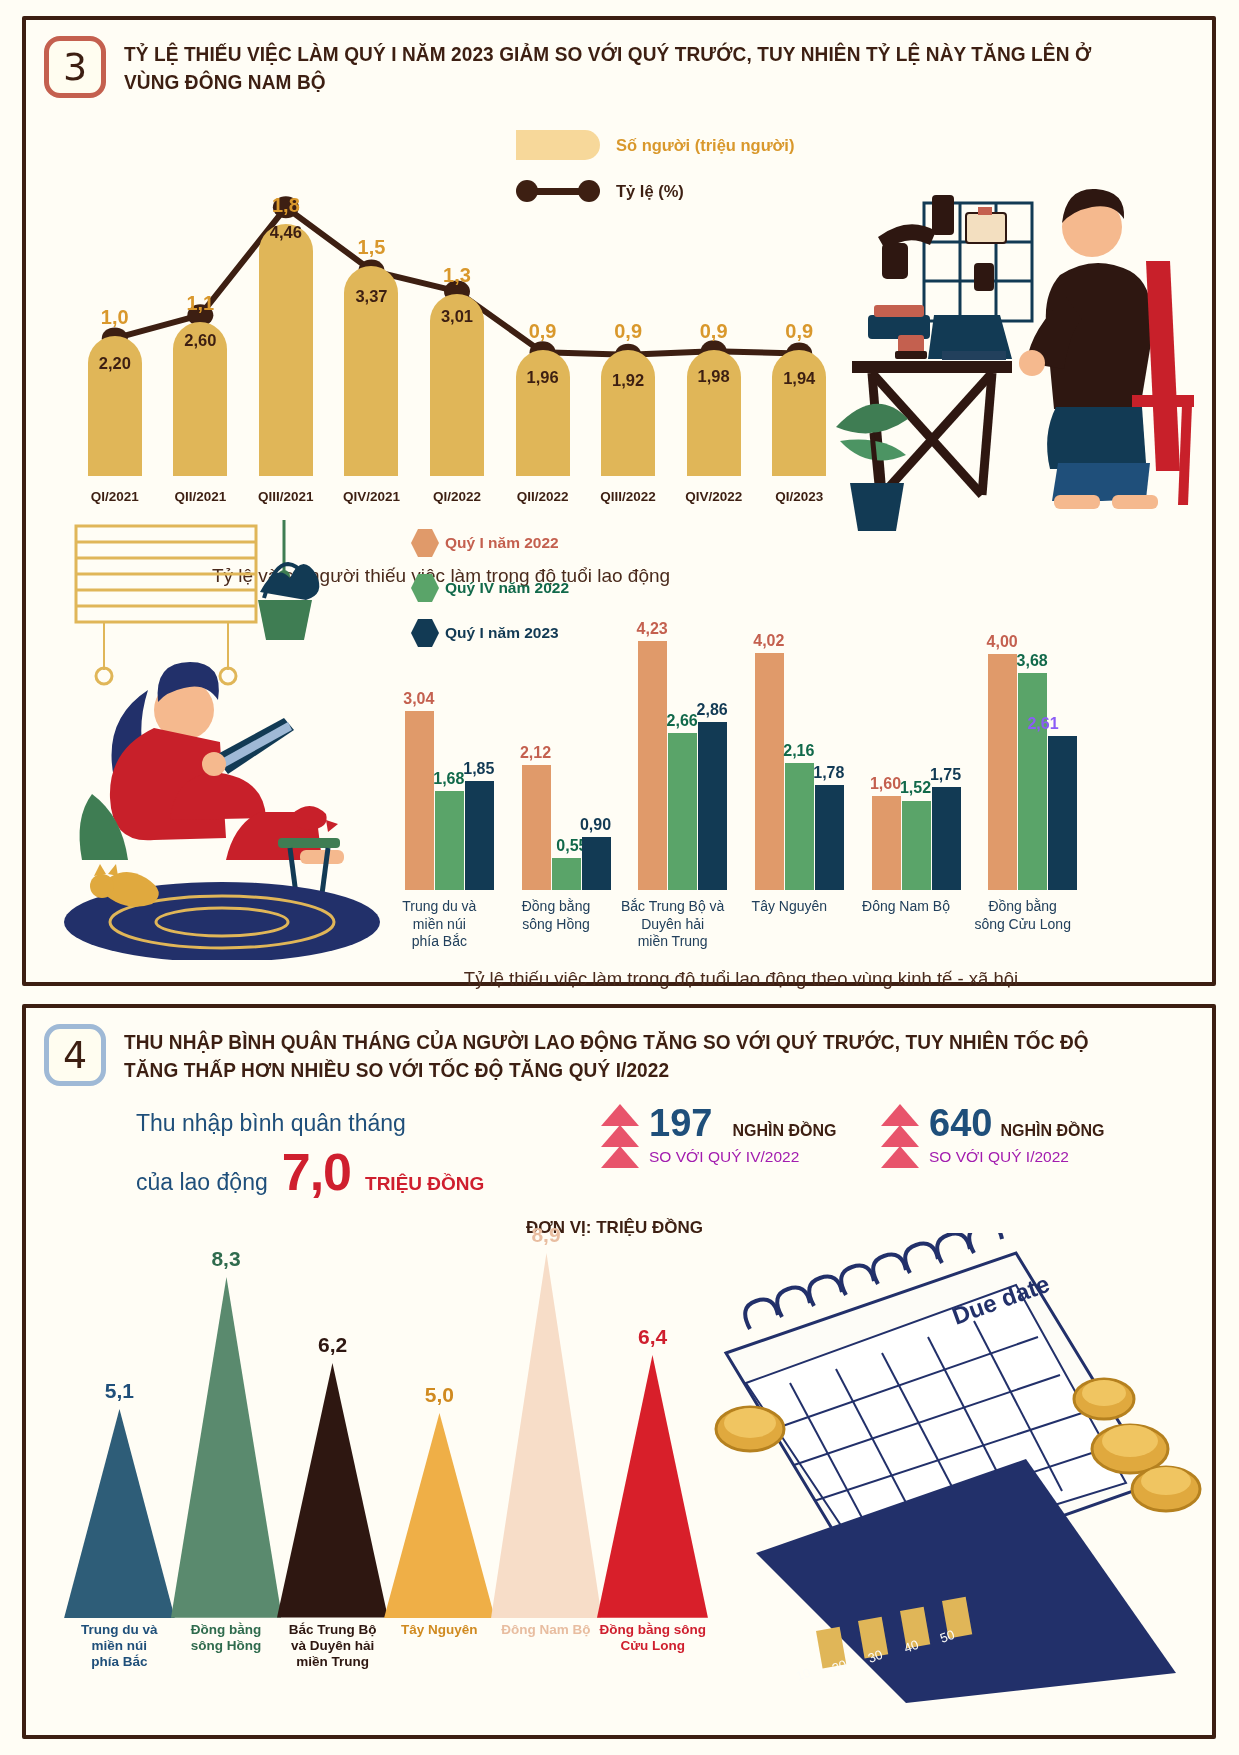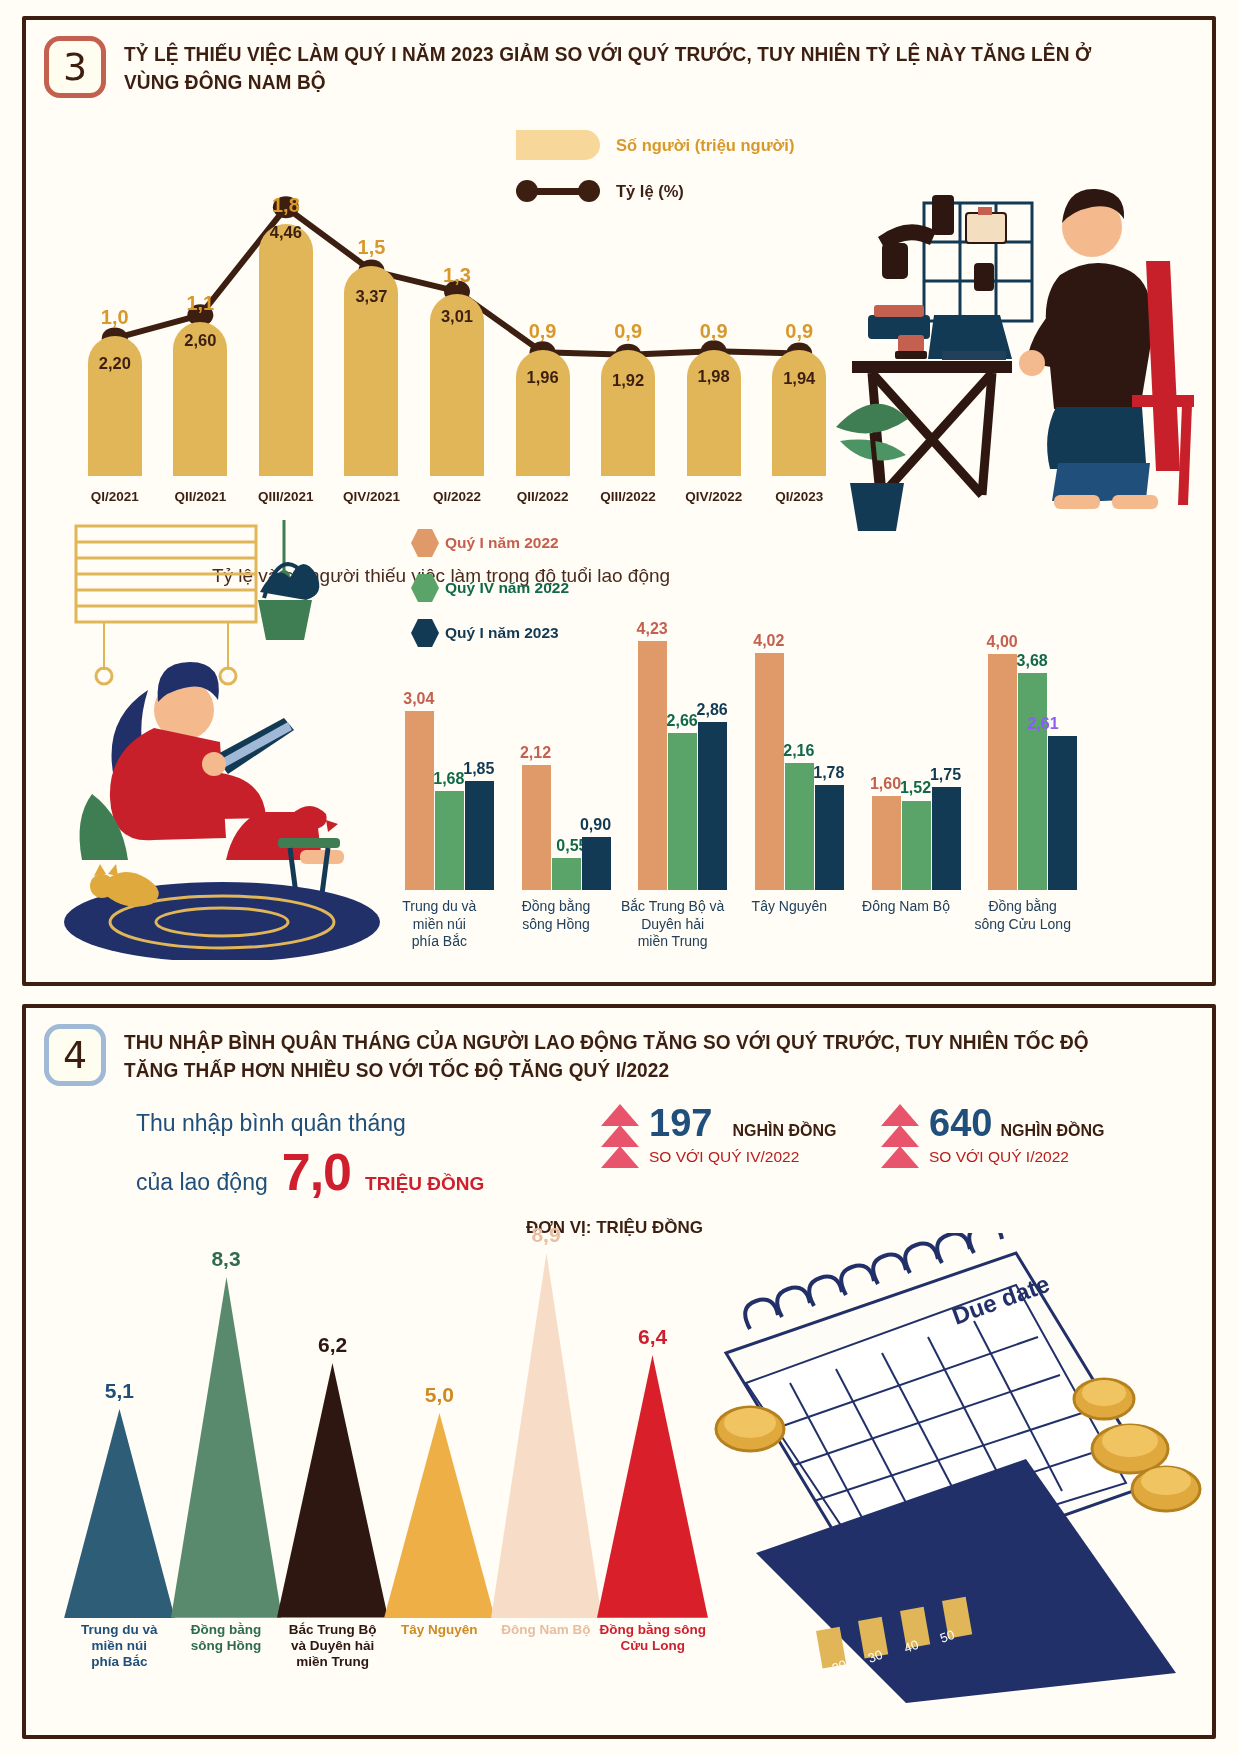--- a/index.html
+++ b/index.html
@@ -101,21 +101,21 @@
   .p4-big { font-size: 52px; color:#cf1f2e; font-weight:700; letter-spacing:-1px;}
   .p4-unit { font-size: 19px; color:#cf1f2e; font-weight:700; }
   .p4-stat { position:absolute; display:flex; align-items:flex-start; gap:10px;}
   .p4-arrow { width: 38px; height: 62px; position:relative; flex:0 0 38px; }
   .p4-arrow i {
     position:absolute; left:0; width:38px; background:#e8546b;
     clip-path: polygon(50% 0, 100% 100%, 0 100%);
   }
   .p4-stat-num { font-size: 38px; color:#1f4f7a; font-weight:700; line-height:1; }
   .p4-stat-unit { font-size: 16px; color:#3d1f12; font-weight:700; }
-  .p4-stat-sub { font-size: 15.5px; color:#b91c1c; font-weight:500; margin-top:6px; }
+  .p4-stat-sub { font-size: 15.5px; color:#a21caf; font-weight:500; margin-top:6px; }
   .p4-unitnote { position:absolute; left: 500px; top: 210px; font-size:17px; color:#3d1f12; font-weight:600; }
   #chart3 { position:absolute; left: 40px; top: 180px; width: 640px; height: 520px; }
   .tri-lbl { position:absolute; font-size:21px; font-weight:700; text-align:center; width:80px;}
   .tri-name { position:absolute; font-size:13.5px; font-weight:700; text-align:center; line-height:1.2; }
   .c3-caption { position:absolute; left:0; top: 490px; width: 640px; text-align:center;
                 font-size:18px; color:#4a2a1c; font-weight:500; }
   
   .illus { position:absolute; }
 </style>
 </head>
@@ -288,20 +288,21 @@
           <div>Tây Nguyên</div>
         </div>
         <div class="c2-xlabel" style="left: 454.667px; width: 140.667px;">
           <div>Đông Nam Bộ</div>
         </div>
         <div class="c2-xlabel" style="left: 571.333px; width: 140.667px;">
           <div>Đồng bằng</div>
           <div>sông Cửu Long</div>
         </div>
       </div>
+    <div class="c2-caption">Tỷ lệ thiếu việc làm trong độ tuổi lao động theo vùng kinh tế - xã hội</div>
   </div>
 
   <svg class="illus" style="left:790px; top:145px;" width="390" height="370" viewBox="0 0 390 370">
     <rect x="108" y="38" width="108" height="118" fill="none" stroke="#123a54" stroke-width="3"></rect>
     <line x1="144" y1="38" x2="144" y2="156" stroke="#123a54" stroke-width="3"></line>
     <line x1="180" y1="38" x2="180" y2="156" stroke="#123a54" stroke-width="3"></line>
     <line x1="108" y1="77" x2="216" y2="77" stroke="#123a54" stroke-width="3"></line>
     <line x1="108" y1="116" x2="216" y2="116" stroke="#123a54" stroke-width="3"></line>
     <rect x="116" y="30" width="22" height="40" rx="4" fill="#2e1711"></rect>
     <rect x="150" y="48" width="40" height="30" rx="3" fill="#f3dfc0" stroke="#2e1711" stroke-width="2"></rect>

